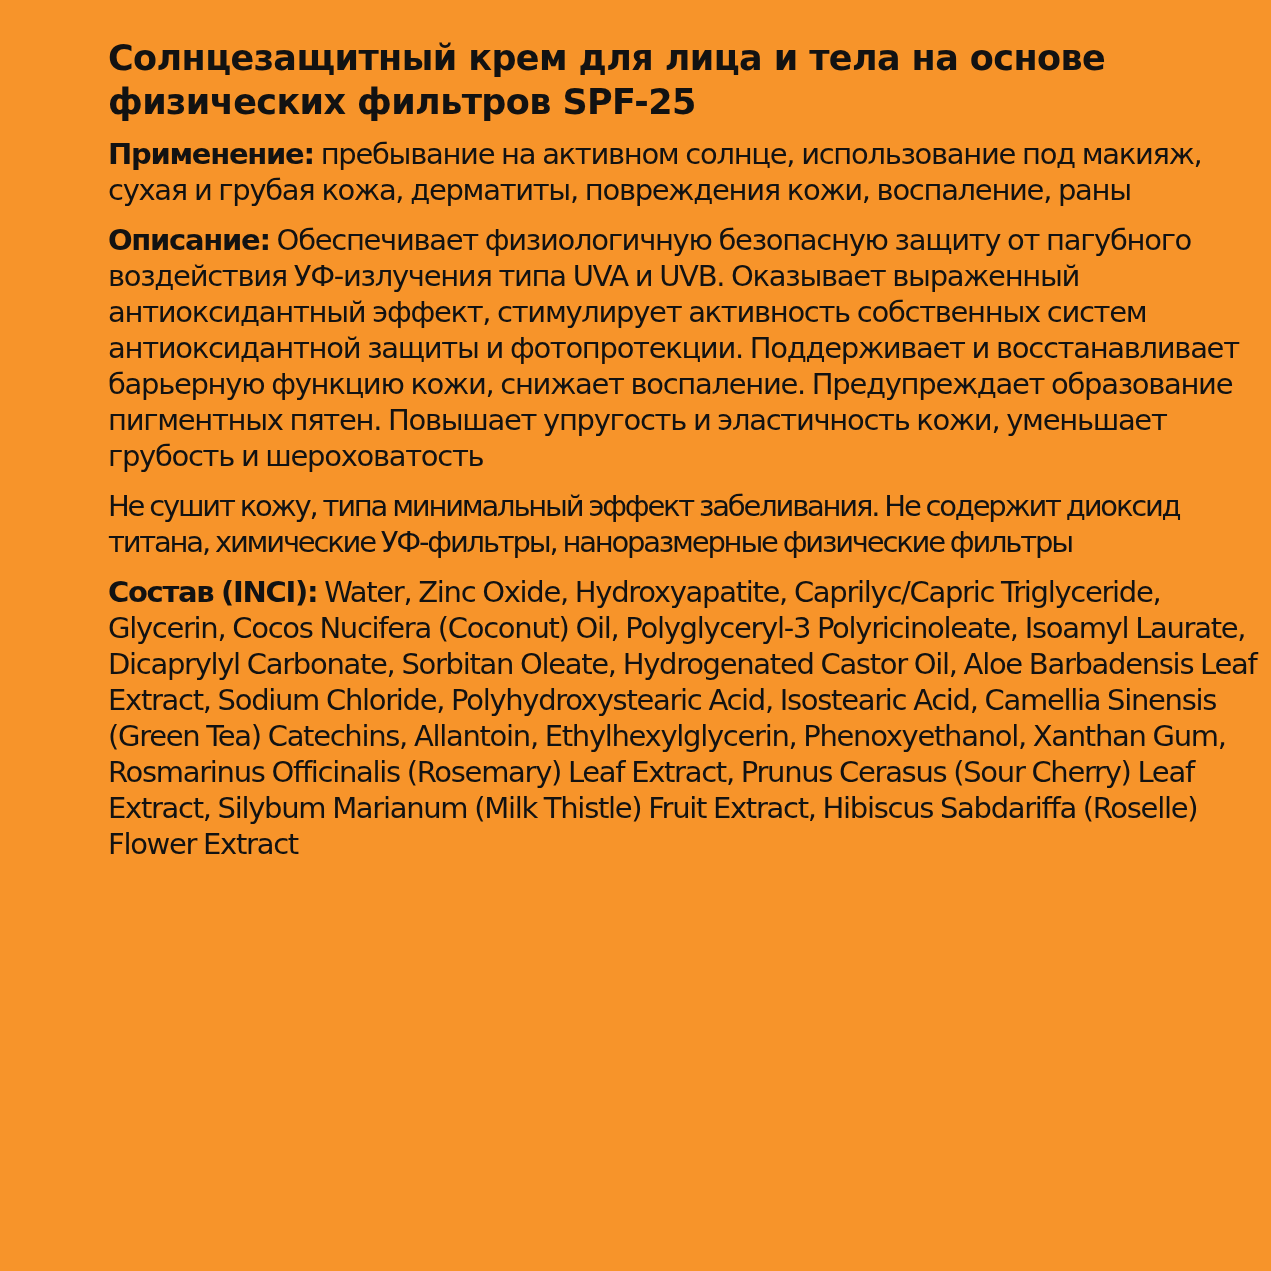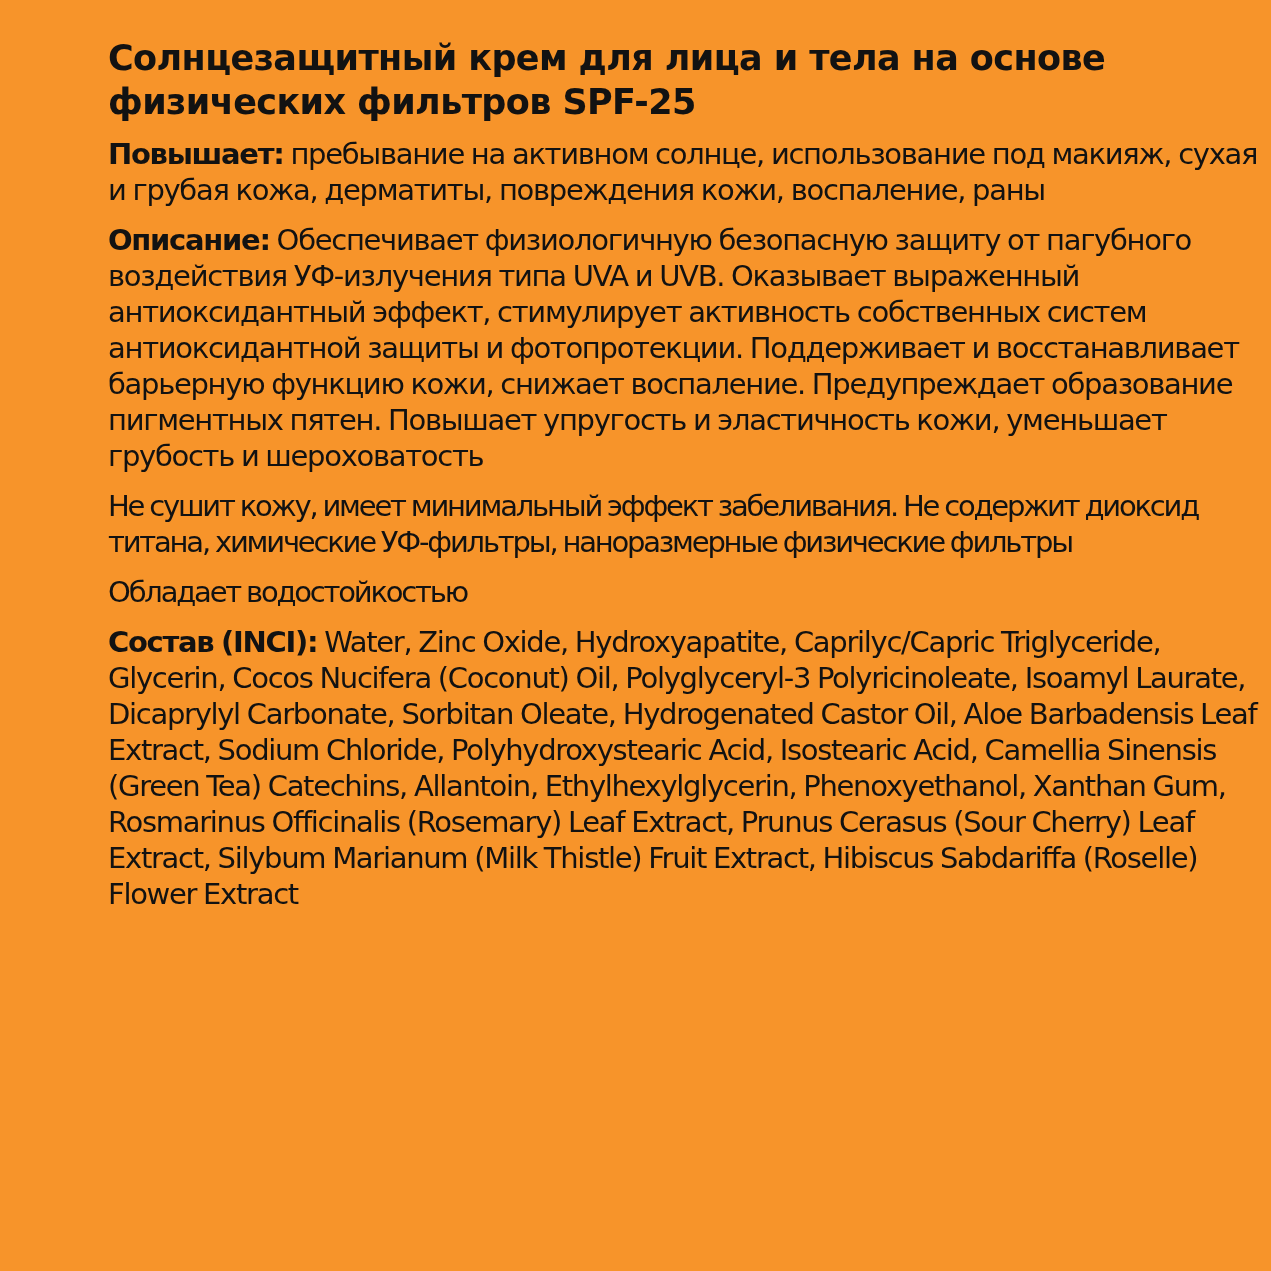--- a/index.html
+++ b/index.html
@@ -50,29 +50,28 @@
       line-height: 36px;
     }
   </style>
 </head>
 <body>
 
 <div class="page">
   <h1 class="title">Солнцезащитный крем для лица и тела на основе физических фильтров SPF-25</h1>
 
   <p class="para">
-    <span class="label">Повышает:</span><span> пребывание на активном солнце, использование под макияж, сухая и грубая кожа, дерматиты, повреждения кожи, воспаление, раны</span>
+    <span class="label">Применение:</span><span> пребывание на активном солнце, использование под макияж, сухая и грубая кожа, дерматиты, повреждения кожи, воспаление, раны</span>
   </p>
 
   <p class="para">
     <span class="label">Описание:</span><span> Обеспечивает физиологичную безопасную защиту от пагубного воздействия УФ-излучения типа UVA и UVB. Оказывает выраженный антиоксидантный эффект, стимулирует активность собственных систем антиоксидантной защиты и фотопротекции. Поддерживает и восстанавливает барьерную функцию кожи, снижает воспаление. Предупреждает образование пигментных пятен. Повышает упругость и эластичность кожи, уменьшает грубость и шероховатость</span>
   </p>
 
-  <p class="para narrow">Не сушит кожу, имеет минимальный эффект забеливания. Не содержит диоксид титана, химические УФ-фильтры, наноразмерные физические фильтры</p>
+  <p class="para narrow">Не сушит кожу, типа минимальный эффект забеливания. Не содержит диоксид титана, химические УФ-фильтры, наноразмерные физические фильтры</p>
 
-  <p class="para narrow">Обладает водостойкостью</p>
 
 
 
   <p class="para inci">
     <span class="label">Состав (INCI):</span><span> Water, Zinc Oxide, Hydroxyapatite, Caprilyc/Capric Triglyceride, Glycerin, Cocos Nucifera (Coconut) Oil, Polyglyceryl-3 Polyricinoleate, Isoamyl Laurate, Dicaprylyl Carbonate, Sorbitan Oleate, Hydrogenated Castor Oil, Aloe Barbadensis Leaf Extract, Sodium Chloride, Polyhydroxystearic Acid, Isostearic Acid, Camellia Sinensis (Green Tea) Catechins, Allantoin, Ethylhexylglycerin, Phenoxyethanol, Xanthan Gum, Rosmarinus Officinalis (Rosemary) Leaf Extract, Prunus Cerasus (Sour Cherry) Leaf Extract, Silybum Marianum (Milk Thistle) Fruit Extract, Hibiscus Sabdariffa (Roselle) Flower Extract</span>
   </p>
 </div>
 
 </body></html>

